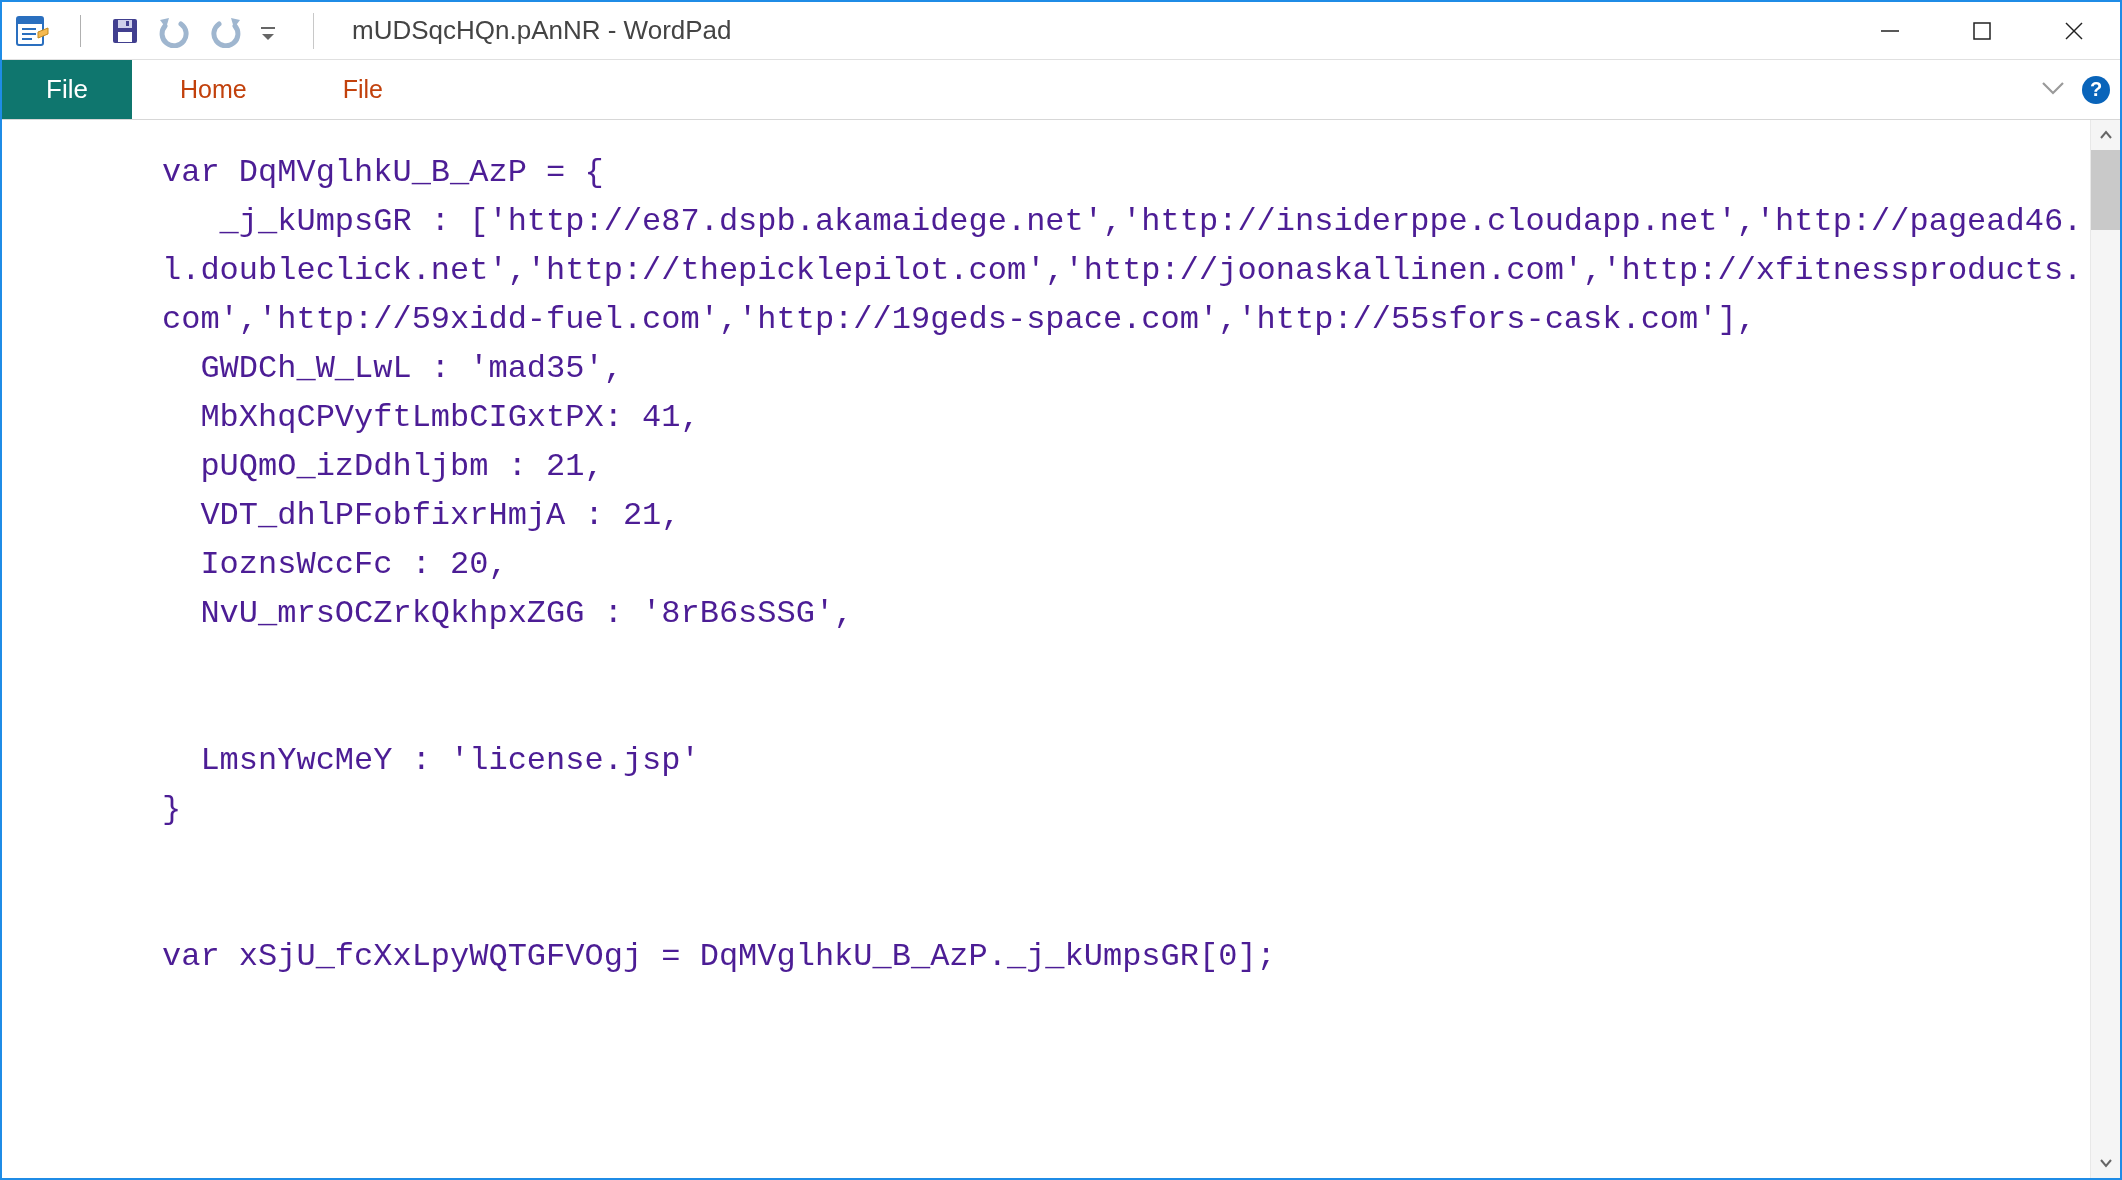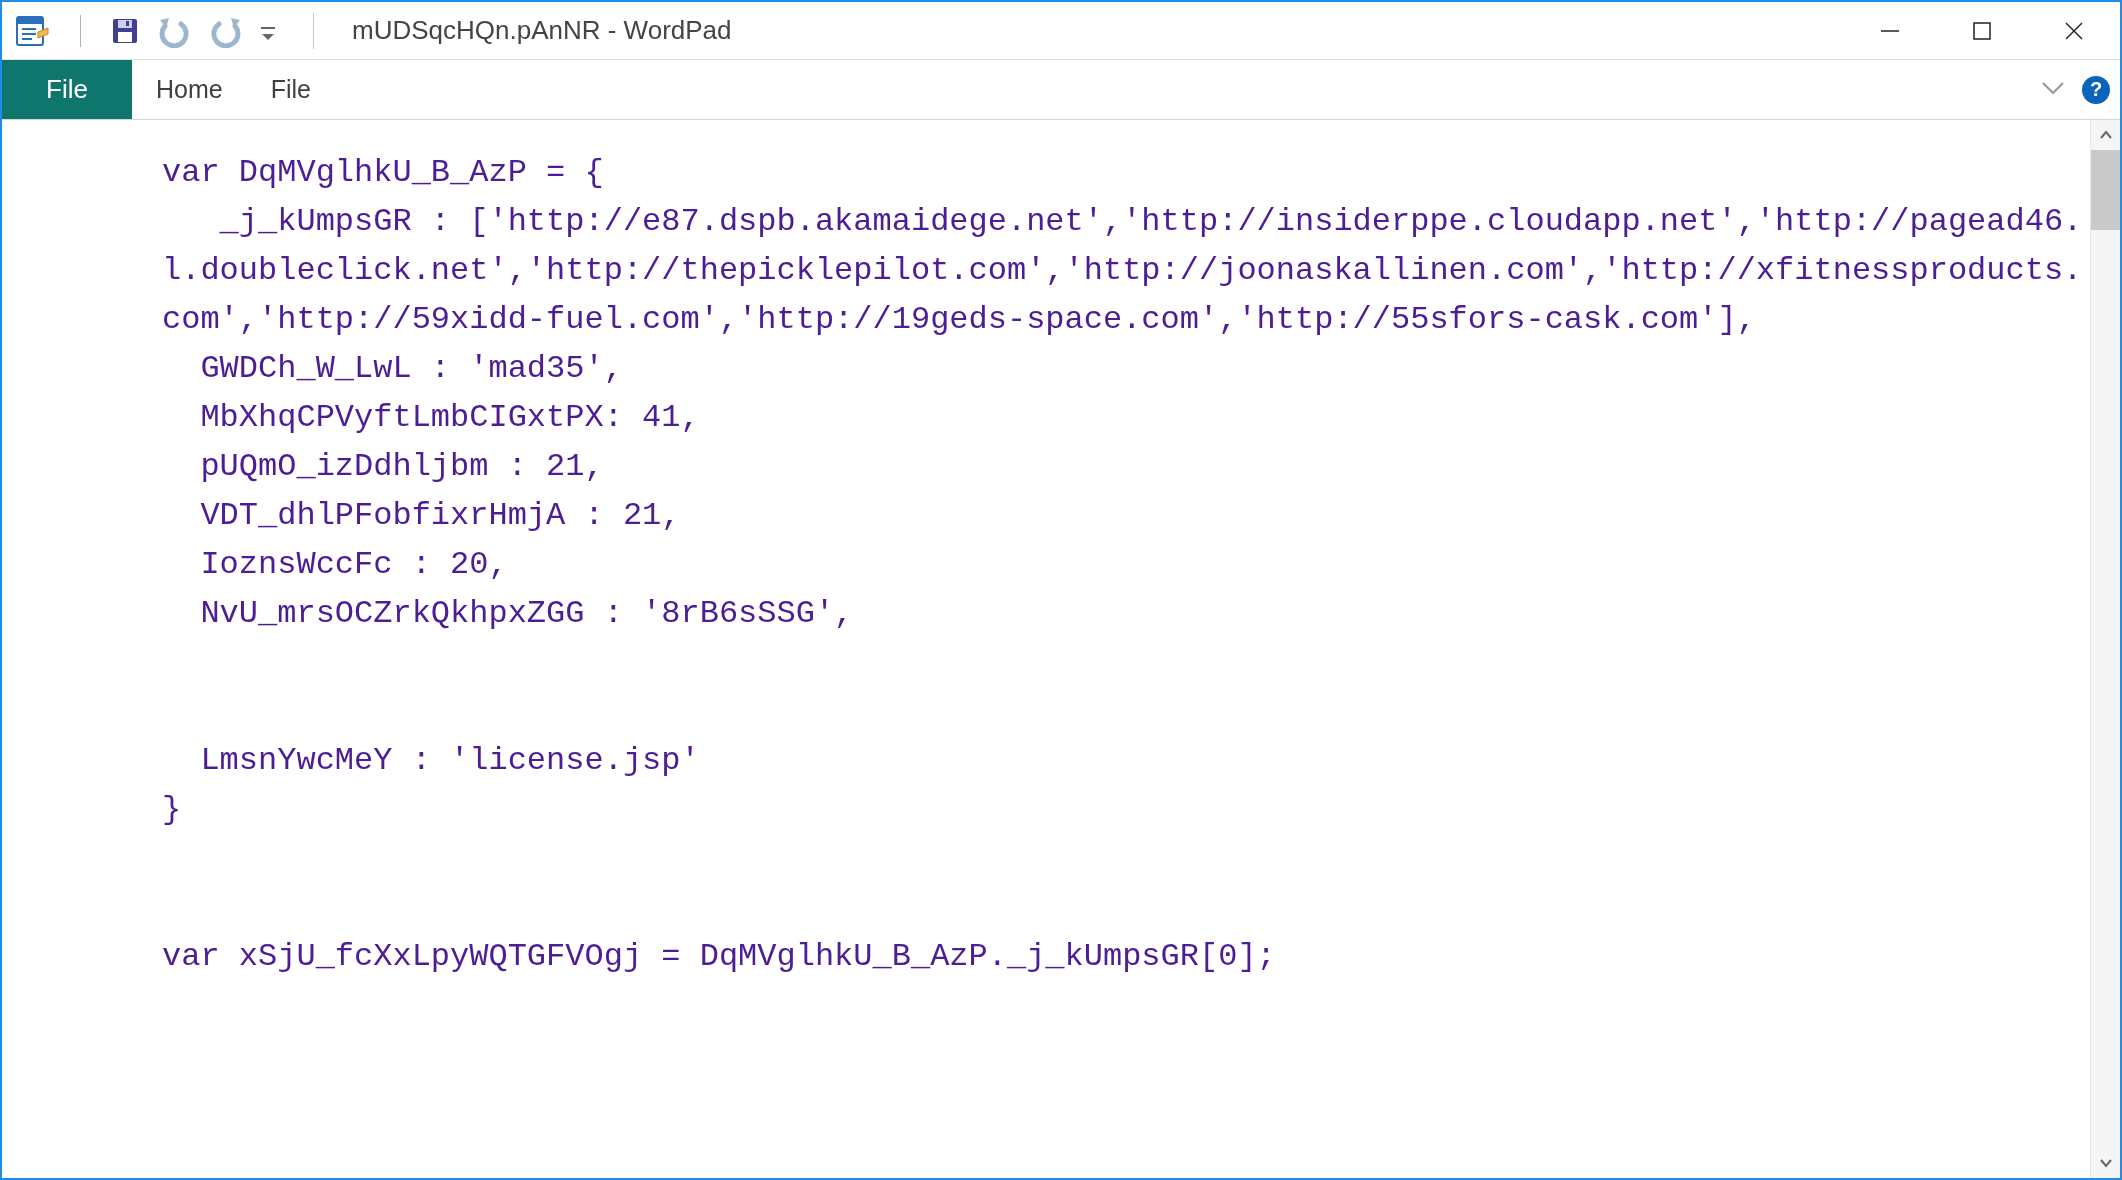--- a/index.html
+++ b/index.html
@@ -50,23 +50,23 @@
       position:relative;
     }
     .file-tab {
       width:130px;
       background:#0f766e;
       color:#fff;
       font-size:26px;
       display:flex; align-items:center; justify-content:center;
     }
     .tab {
-      padding:0 24px;
+      padding:0 48px;
       font-size:25px;
-      color:#404040;
+      color:#c2410c;
       display:flex; align-items:center;
       cursor:pointer;
     }
     .ribbon-right {
       position:absolute; right:10px; top:0; height:100%;
       display:flex; align-items:center; gap:14px;
     }
     .chev svg { width:30px; height:30px; stroke:#9a9a9a; stroke-width:2.2; fill:none; }
     .help {
       width:28px; height:28px; border-radius:50%;

